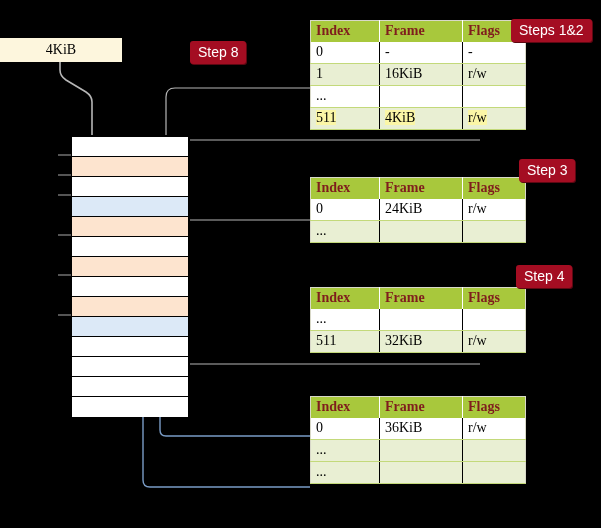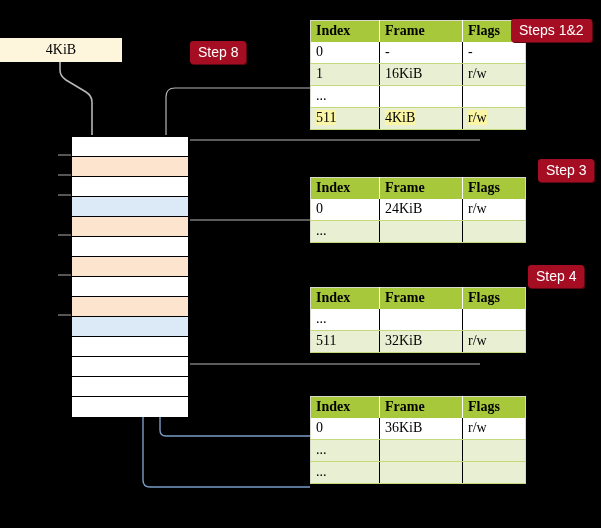--- a/index.html
+++ b/index.html
@@ -75,21 +75,21 @@
     position:absolute;
     border-collapse:collapse;
     border:1px solid #d8d8c8;
     background:#fff;
     font-size:14px;
     color:#000;
     table-layout:fixed;
   }
   .ptable th{
     background:#a8c83c;
-    color:#000000;
+    color:#7f1d1d;
     font-weight:bold;
     text-align:left;
     padding:2px 5px 3px 5px;
     border-right:1px solid #fff;
     font-size:14px;
   }
   .ptable th:last-child{border-right:none;}
   .ptable td{
     padding:2px 5px 3px 5px;
     border-right:1px solid #000;
@@ -271,15 +271,15 @@
         </tr>
         <tr class="alt">
           <td class="c-index"><span>...</span></td>
           <td class="c-frame"></td>
           <td class="c-flags"></td>
         </tr>
       </tbody>
     </table>
     <div class="badge" style="left: 190px; top: 41px;">Step 8</div>
     <div class="badge" style="left: 511px; top: 19px;">Steps 1&amp;2</div>
-    <div class="badge" style="left: 538px; top: 159px;">Step 3</div>
-    <div class="badge" style="left: 528px; top: 265px;">Step 4</div>
+    <div class="badge" style="left: 519px; top: 159px;">Step 3</div>
+    <div class="badge" style="left: 516px; top: 265px;">Step 4</div>
   </div>
 
 </body></html>

